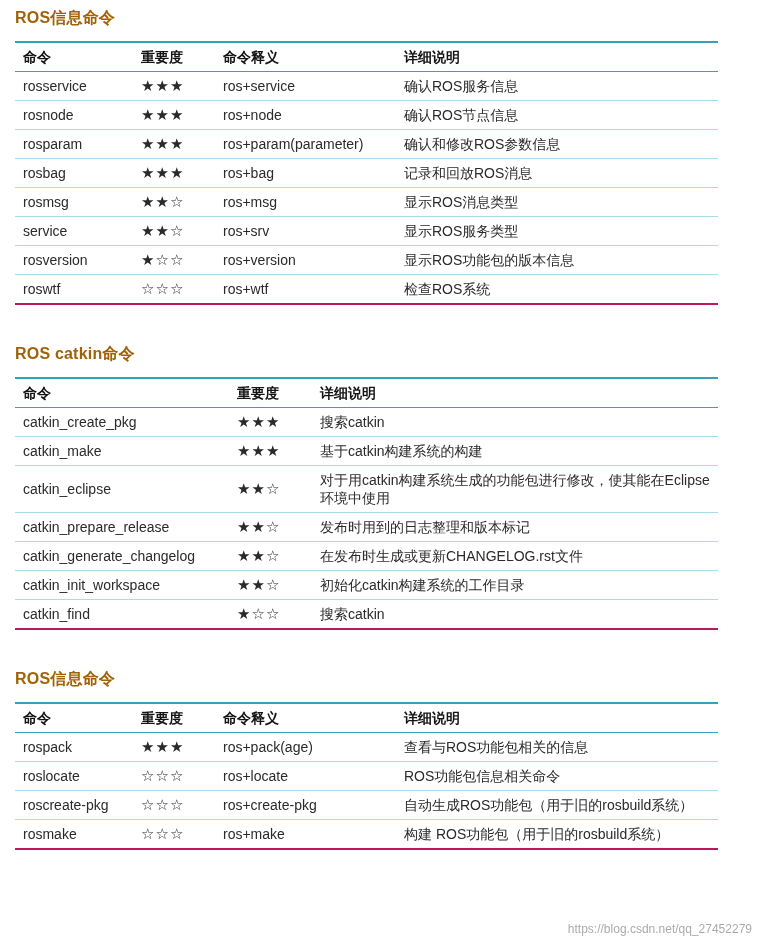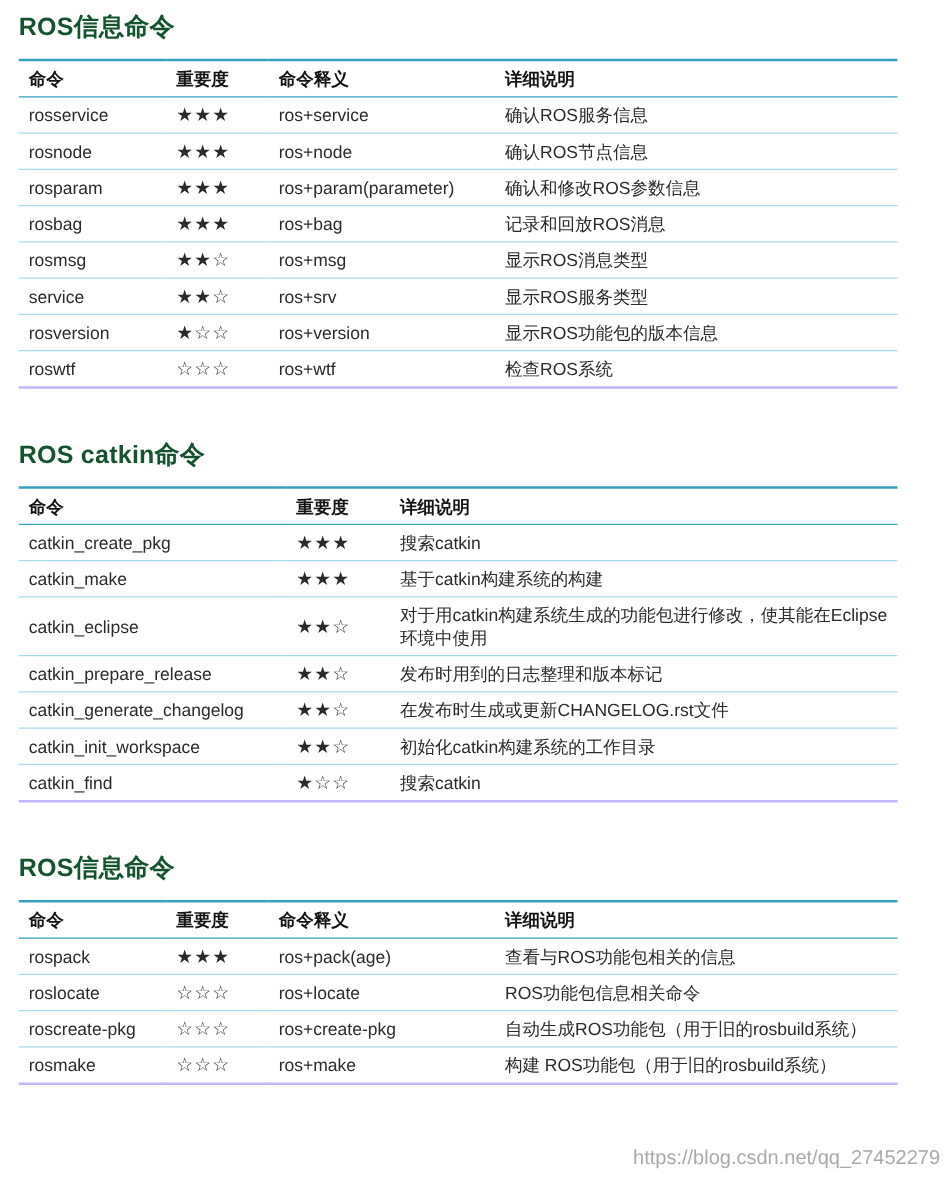--- a/index.html
+++ b/index.html
@@ -6,33 +6,33 @@
   html,body { background:#ffffff; }
   body {
     width:757px; height:952px;
     font-family:"Liberation Sans","DejaVu Sans",sans-serif;
     position:relative; overflow:hidden;
     color:#2a2a2a;
   }
   .page { padding:8px 39px 0 15px; }
 
   .section-title {
-    font-size:20px; font-weight:bold; color:#14532d;
+    font-size:16px; font-weight:bold; color:#a16207;
     letter-spacing:0.2px;
   }
   .tbl-wrap { margin-top:12px; }
   .sec-gap { margin-top:39px; }
 
   table.cmd-table {
     width:703px;
     border-collapse:collapse;
     table-layout:fixed;
     font-size:14px;
     border-top:2px solid #36a0bf;
-    border-bottom:2px solid #c4b5fd;
+    border-bottom:2px solid #be185d;
   }
   table.cmd-table thead th {
     text-align:left; font-weight:bold; color:#141414;
     padding:5px 8px; line-height:18px;
     border-bottom:1px solid #36a0bf;
     white-space:nowrap; overflow:hidden;
   }
   table.cmd-table tbody td {
     padding:5px 8px; line-height:18px;
     border-bottom:1px solid #a9dbec;
@@ -52,21 +52,21 @@
 
   td.stars {
     font-family:"DejaVu Sans",sans-serif;
     font-size:15px; color:#000; letter-spacing:1px;
     white-space:nowrap;
   }
 
   .watermark {
     position:absolute;
     right:5px; bottom:16px;
-    font-size:16px;
+    font-size:12px;
     color:#9b9b9b;
     opacity:0.85;
     pointer-events:none;
     white-space:nowrap;
   }
 </style>
 </head>
 <body>
 
 <div class="page">

